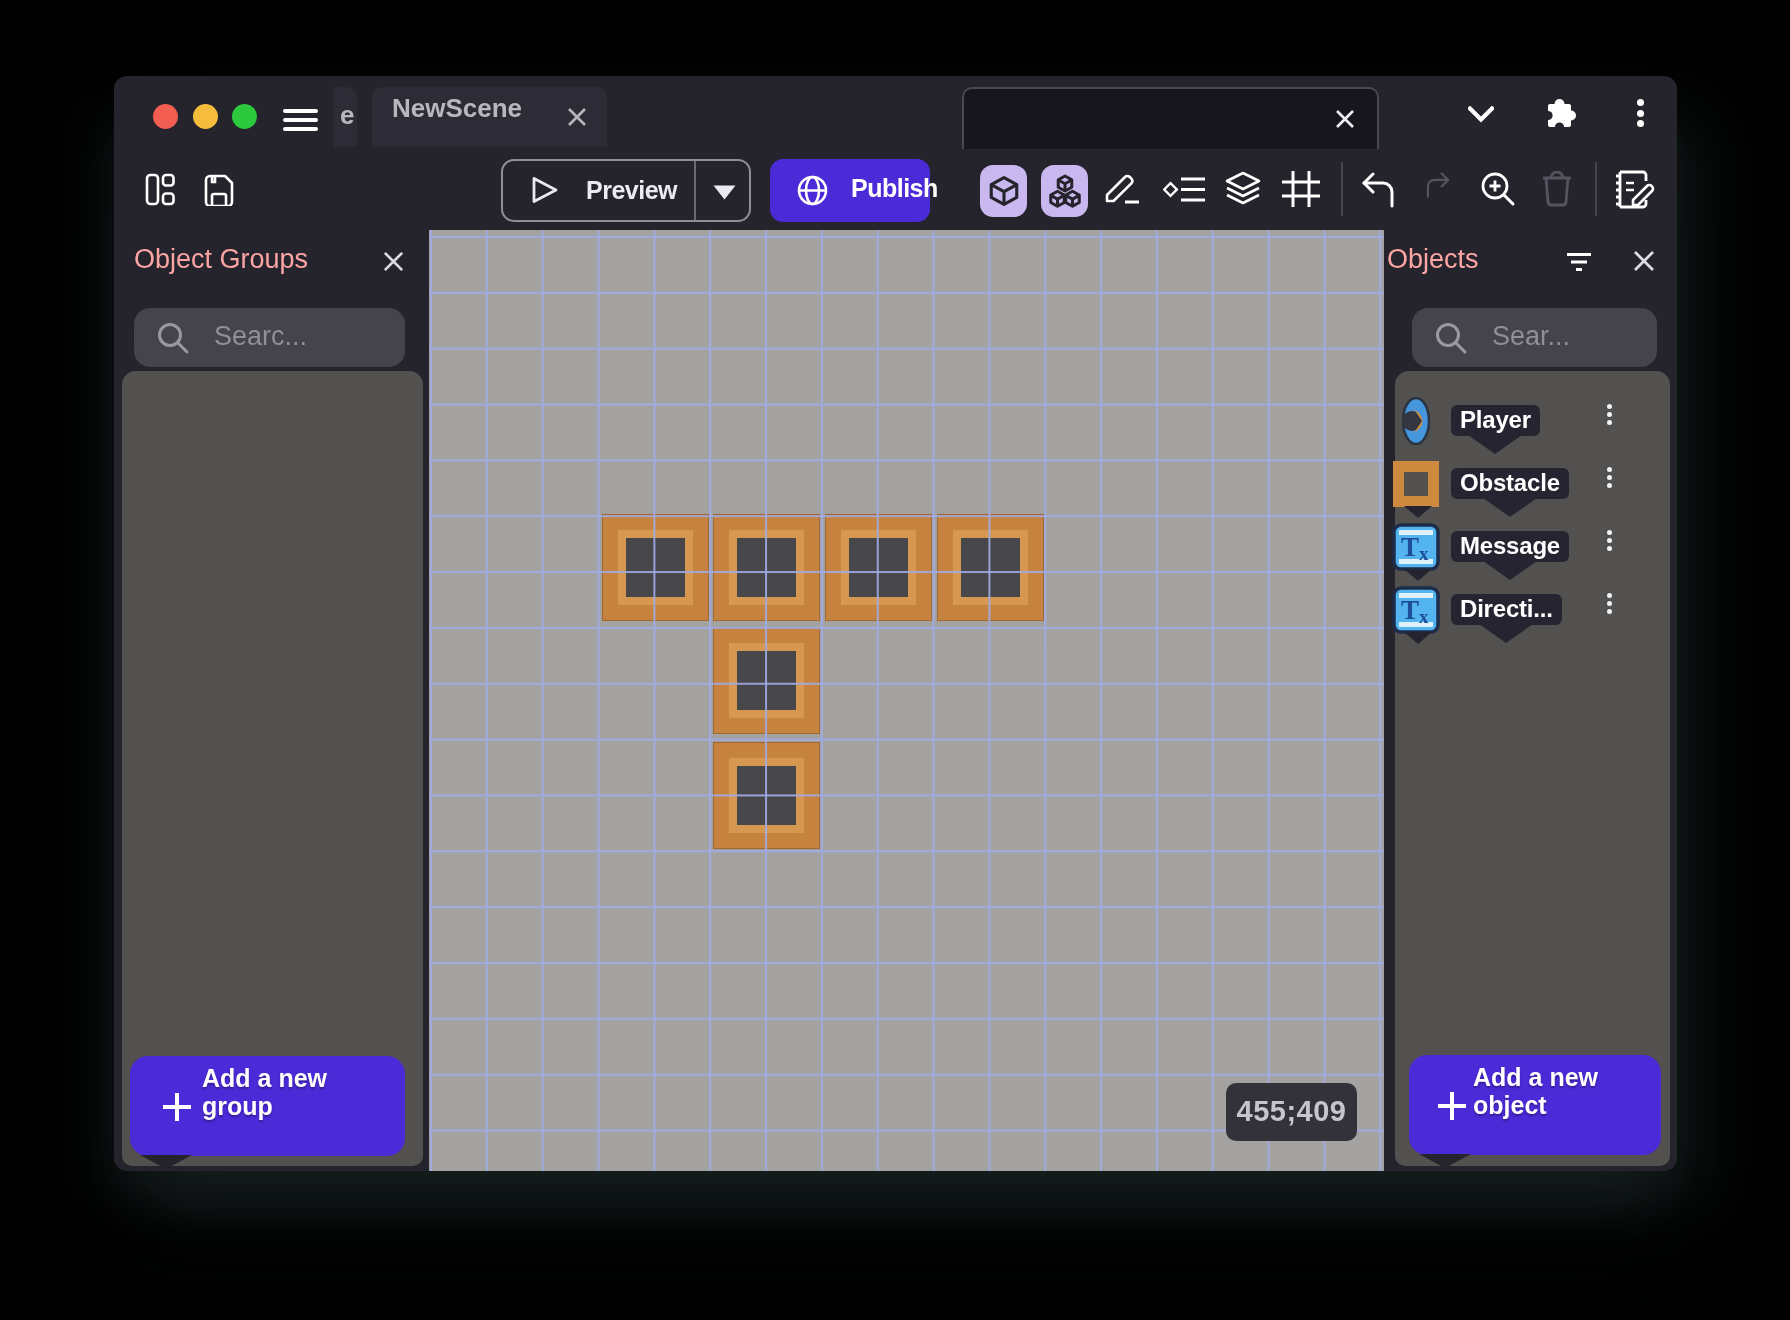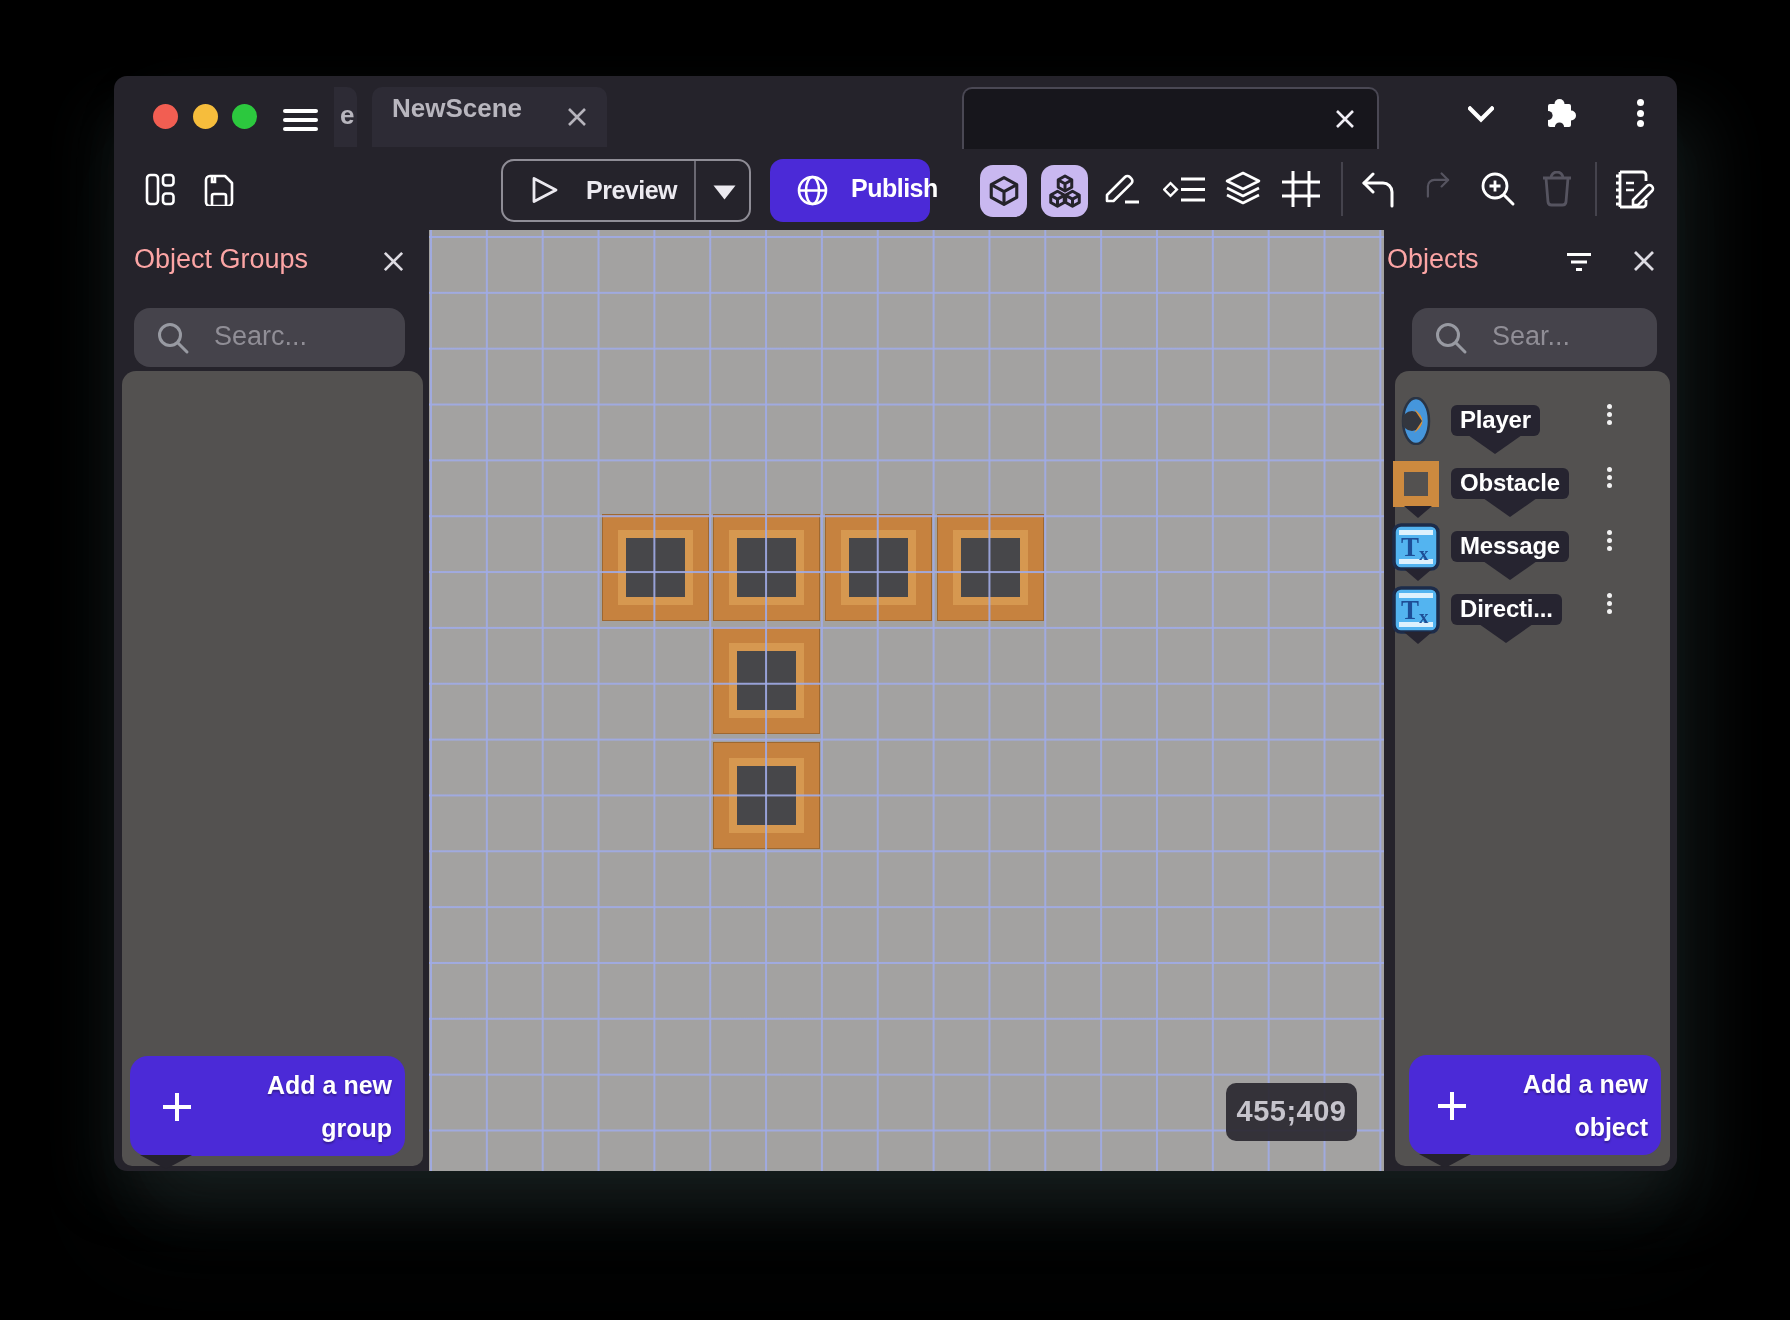--- a/index.html
+++ b/index.html
@@ -29,22 +29,22 @@
   #publishBtn { position:absolute; left:656px; top:12px; width:160px; height:63px;
     background:#4b2ad7; border-radius:13px; color:#fff; }
   #publishBtn .lbl { position:absolute; left:81px; top:15px; font-size:25px; font-weight:bold; letter-spacing:-0.5px; }
   
   .phead { position:absolute; color:#fca5a5; font-size:27px; font-weight:normal; }
   .search { position:absolute; height:59px; background:#45434b; border-radius:16px; }
   .search .ph { position:absolute; top:13px; color:#908e96; font-size:27px; }
   .pcontent { position:absolute; top:295px; height:795px; background:#535150; border-radius:14px 14px 10px 10px; }
   .pbtn { position:absolute; height:100px; background:#4b2ad7; border-radius:18px; color:#fff; }
   .pbtn .plus { position:absolute; }
-  .pbtn .txt { position:absolute; text-align:right; font-size:25px; font-weight:bold;
-    line-height:43px; text-shadow:0 2px 2px rgba(0,0,0,0.3); }
+  .pbtn .txt { position:absolute; text-align:left; font-size:25px; font-weight:bold;
+    line-height:28px; text-shadow:0 2px 2px rgba(0,0,0,0.3); }
   .pbtn .tail { position:absolute; left:10px; bottom:-13px; width:0; height:0;
     border-left:26px solid transparent; border-right:26px solid transparent; border-top:14px solid #25232b; }
   
   .orow { position:absolute; left:1250px; width:275px; height:63px; }
   .oicon { position:absolute; left:28px; top:7px; width:48px; height:48px; }
   .olabel { position:absolute; left:87px; top:15px; background:#262430; border-radius:6px;
     padding:1px 9px 2px 9px; color:#fff; font-size:24px; font-weight:bold; letter-spacing:-0.2px; }
   .olabel:after { content:""; position:absolute; left:50%; transform:translateX(-50%); bottom:-18px; width:0; height:0;
     border-left:27px solid transparent; border-right:27px solid transparent; border-top:19px solid #262430; }
   .oicontail { position:absolute; left:40px; top:53px; width:0; height:0;

